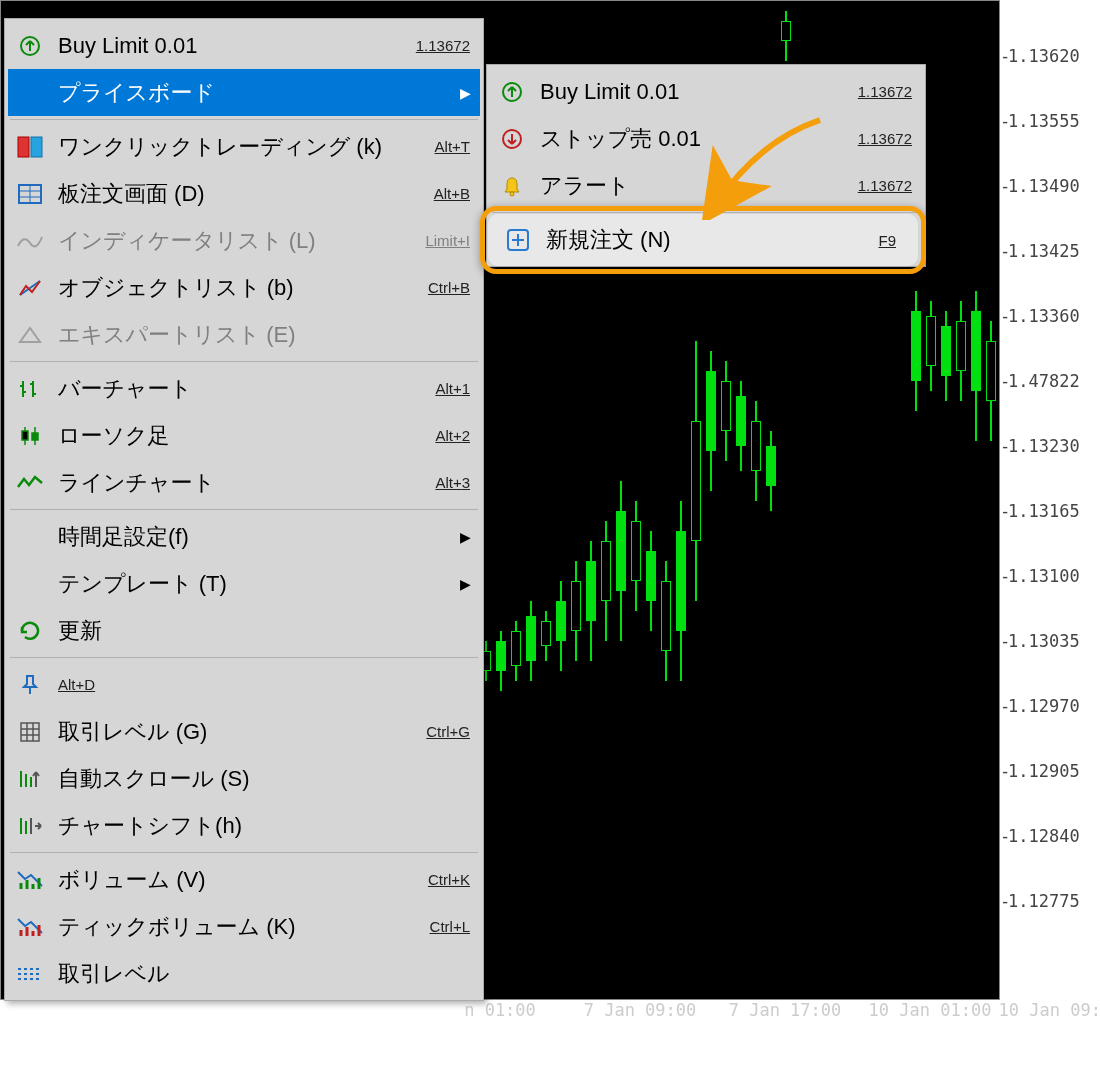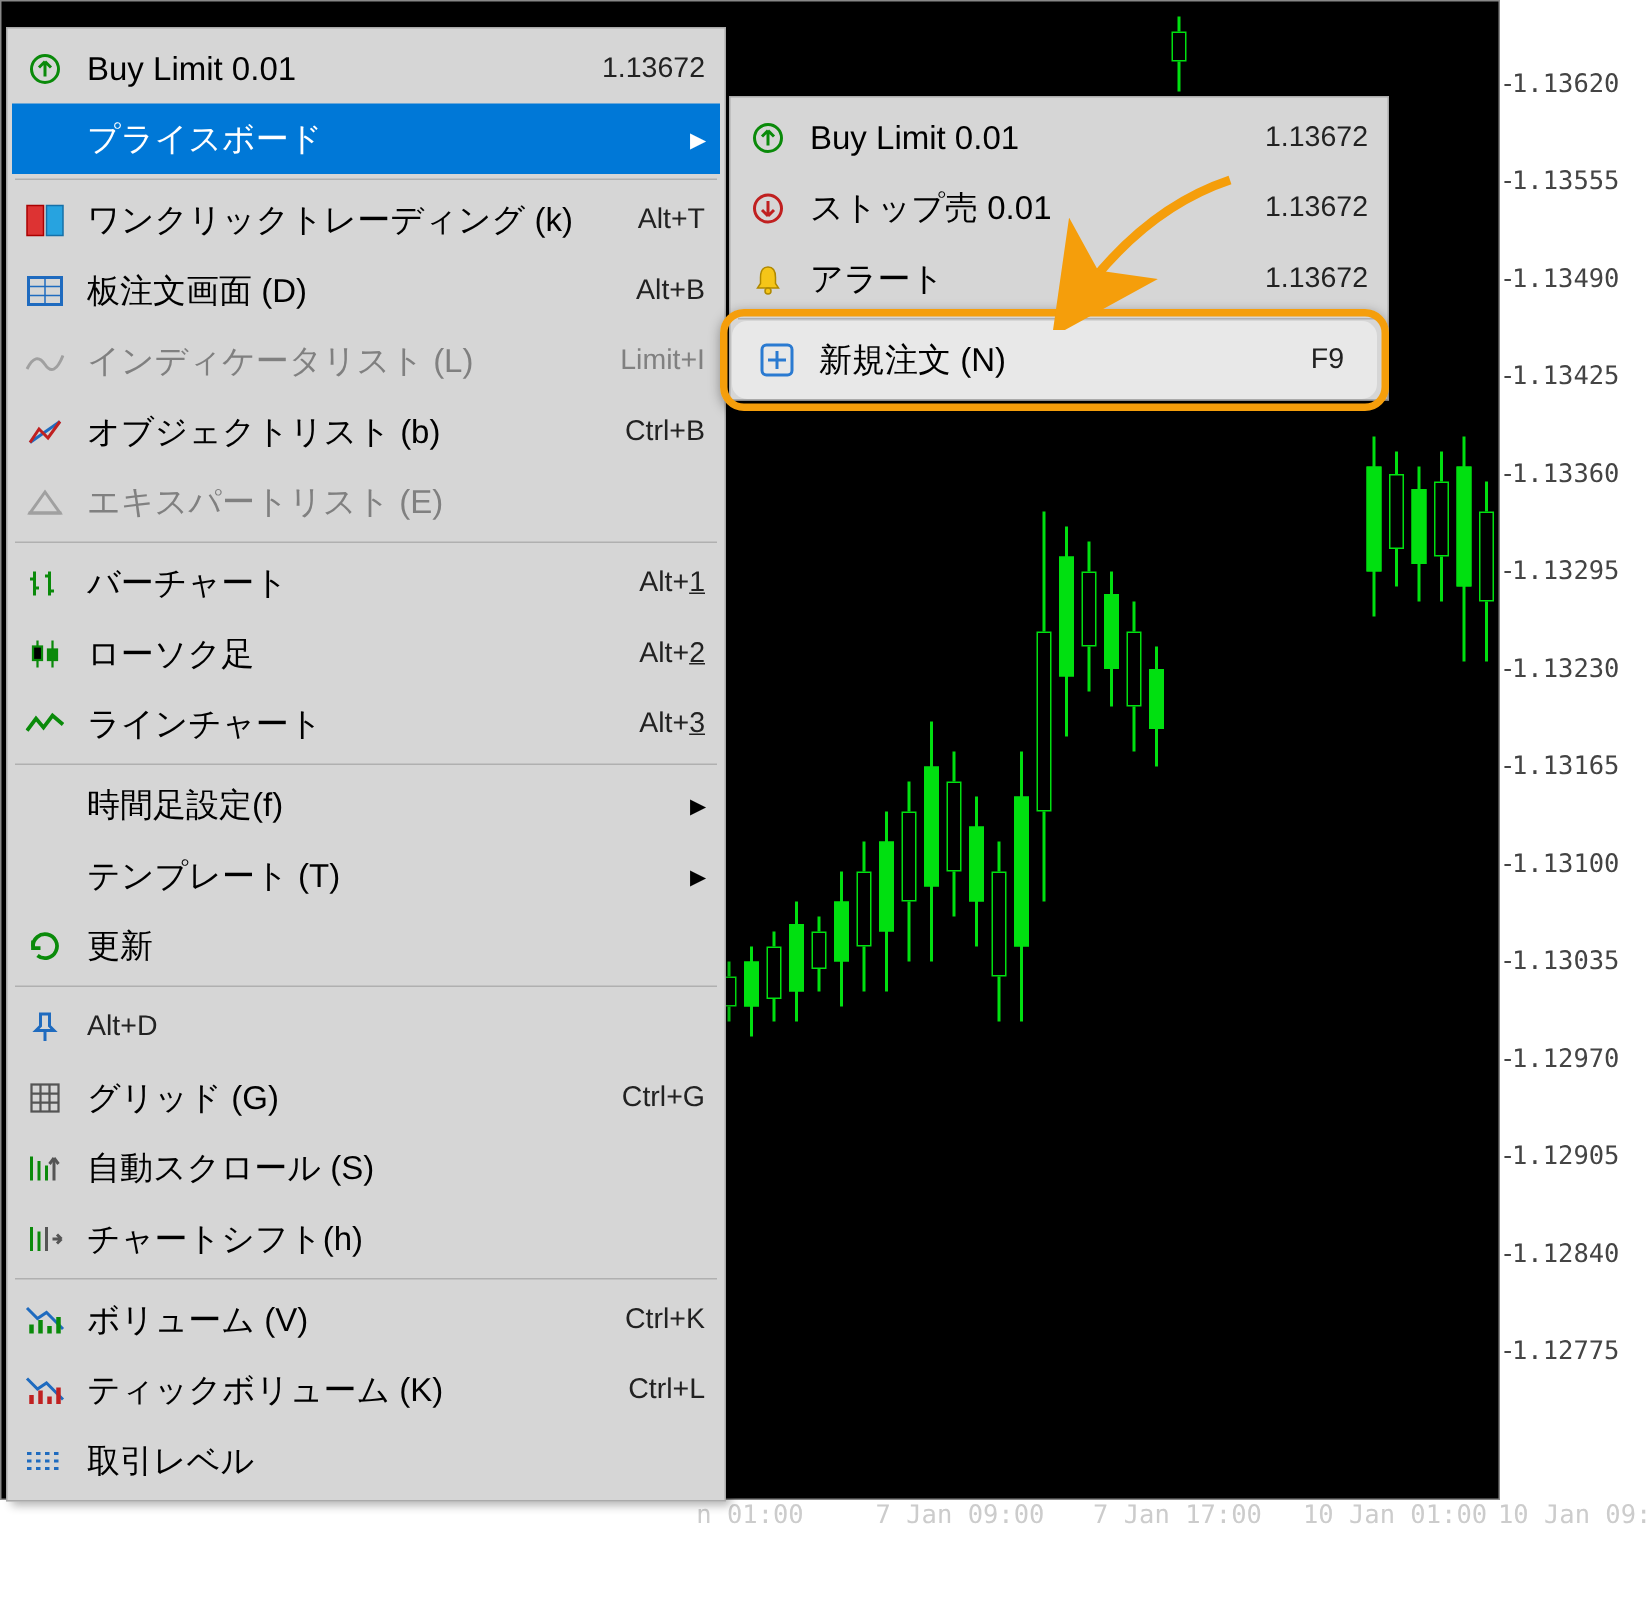--- a/index.html
+++ b/index.html
@@ -91,22 +91,23 @@
     width: 32px;
     height: 32px;
     margin-right: 12px;
     flex-shrink: 0;
     display:flex;
     align-items:center;
     justify-content:center;
   }
   .menu-label { flex: 1; }
   .menu-shortcut {
-    font-size: 19px;
+    font-size: 15px;
     color: #222;
+    text-decoration: underline;
   }
   .menu-row.disabled .menu-shortcut { color: #808080; }
   .menu-arrow {
     width: 10px;
     text-align: right;
     font-size: 14px;
   }
   .menu-sep {
     height: 1px;
     background: #b0b0b0;
@@ -299,21 +300,21 @@
       </div>
   </div>
 </div>
 
 <div class="price-axis">
   <div class="price-tick" style="top:46px">1.13620</div>
   <div class="price-tick" style="top:111px">1.13555</div>
   <div class="price-tick" style="top:176px">1.13490</div>
   <div class="price-tick" style="top:241px">1.13425</div>
   <div class="price-tick" style="top:306px">1.13360</div>
-  <div class="price-tick" style="top:371px">1.13295</div>
+  <div class="price-tick" style="top:371px">1.47822</div>
   <div class="price-tick" style="top:436px">1.13230</div>
   <div class="price-tick" style="top:501px">1.13165</div>
   <div class="price-tick" style="top:566px">1.13100</div>
   <div class="price-tick" style="top:631px">1.13035</div>
   <div class="price-tick" style="top:696px">1.12970</div>
   <div class="price-tick" style="top:761px">1.12905</div>
   <div class="price-tick" style="top:826px">1.12840</div>
   <div class="price-tick" style="top:891px">1.12775</div>
 </div>
 
@@ -467,21 +468,21 @@
         <svg width="22" height="22" viewBox="0 0 22 22">
           <g stroke="#555" stroke-width="1.5">
             <rect x="2" y="2" width="18" height="18" fill="none"></rect>
             <line x1="8" y1="2" x2="8" y2="20"></line>
             <line x1="14" y1="2" x2="14" y2="20"></line>
             <line x1="2" y1="8" x2="20" y2="8"></line>
             <line x1="2" y1="14" x2="20" y2="14"></line>
           </g>
         </svg>
       </span>
-      <span class="menu-label">グリッド (G)</span>
+      <span class="menu-label">取引レベル (G)</span>
       <span class="menu-shortcut">Ctrl+G</span>
     </div>
     <div class="menu-row">
       <span class="menu-icon">
         <svg width="26" height="22" viewBox="0 0 26 22">
           <g stroke="#0a8a0a" stroke-width="2">
             <line x1="4" y1="3" x2="4" y2="19"></line>
             <line x1="9" y1="6" x2="9" y2="19"></line>
             <line x1="14" y1="9" x2="14" y2="19"></line>
           </g>

